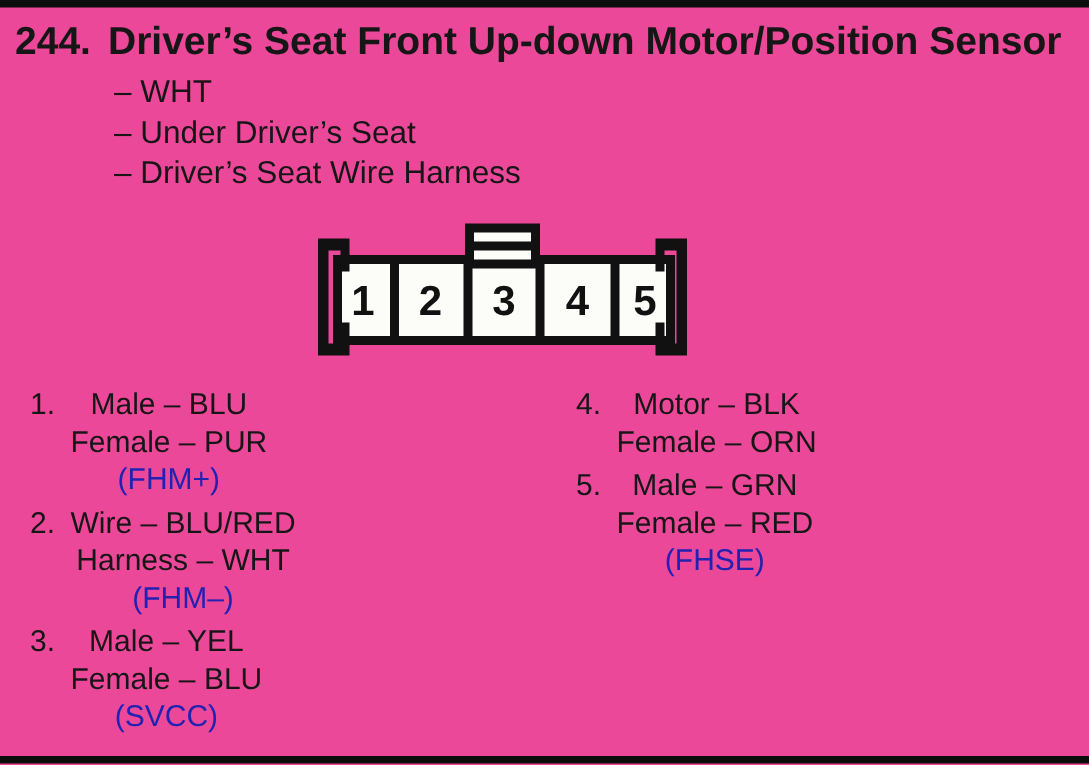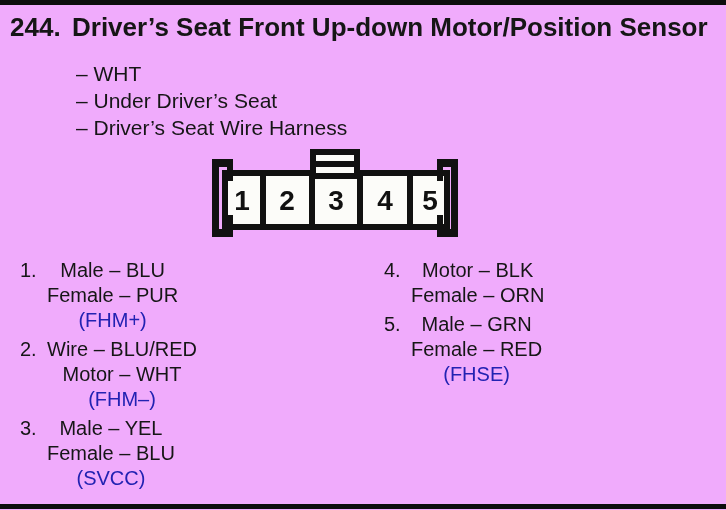--- a/index.html
+++ b/index.html
@@ -4,21 +4,21 @@
 <style>
   html, body {
     margin: 0;
     padding: 0;
     background: #fcfcf9;
   }
   .page {
     position: relative;
     width: 726px;
     height: 510px;
-    background: #f0abfc;
+    background: #ec4899;
     font-family: "Liberation Sans", sans-serif;
     color: #161616;
     overflow: hidden;
   }
   .rule {
     position: absolute;
     left: 0;
     width: 726px;
     height: 5px;
     background: #0d0d0d;
@@ -34,21 +34,21 @@
     font-size: 26px;
     font-weight: bold;
     line-height: 30px;
     white-space: nowrap;
   }
   .sec-num { display: inline-block; width: 62px; }
 
   .bullets {
     position: absolute;
     left: 76px;
-    top: 60px;
+    top: 48px;
     font-size: 21px;
     line-height: 27px;
   }
 
   .connector-svg {
     position: absolute;
     left: 206px;
     top: 140px;
     width: 258px;
     height: 100px;
@@ -132,21 +132,21 @@
         <span class="pin-line">Male – BLU</span>
         <span class="pin-line">Female – PUR</span>
         <span class="pin-line signal">(FHM+)</span>
       </span>
     </div>
 
     <div class="pin-item">
       <span class="pin-no">2.</span>
       <span class="pin-lines">
         <span class="pin-line">Wire – BLU/RED</span>
-        <span class="pin-line">Motor – WHT</span>
+        <span class="pin-line">Harness – WHT</span>
         <span class="pin-line signal">(FHM–)</span>
       </span>
     </div>
 
     <div class="pin-item">
       <span class="pin-no">3.</span>
       <span class="pin-lines">
         <span class="pin-line">Male – YEL</span>
         <span class="pin-line">Female – BLU</span>
         <span class="pin-line signal">(SVCC)</span>

